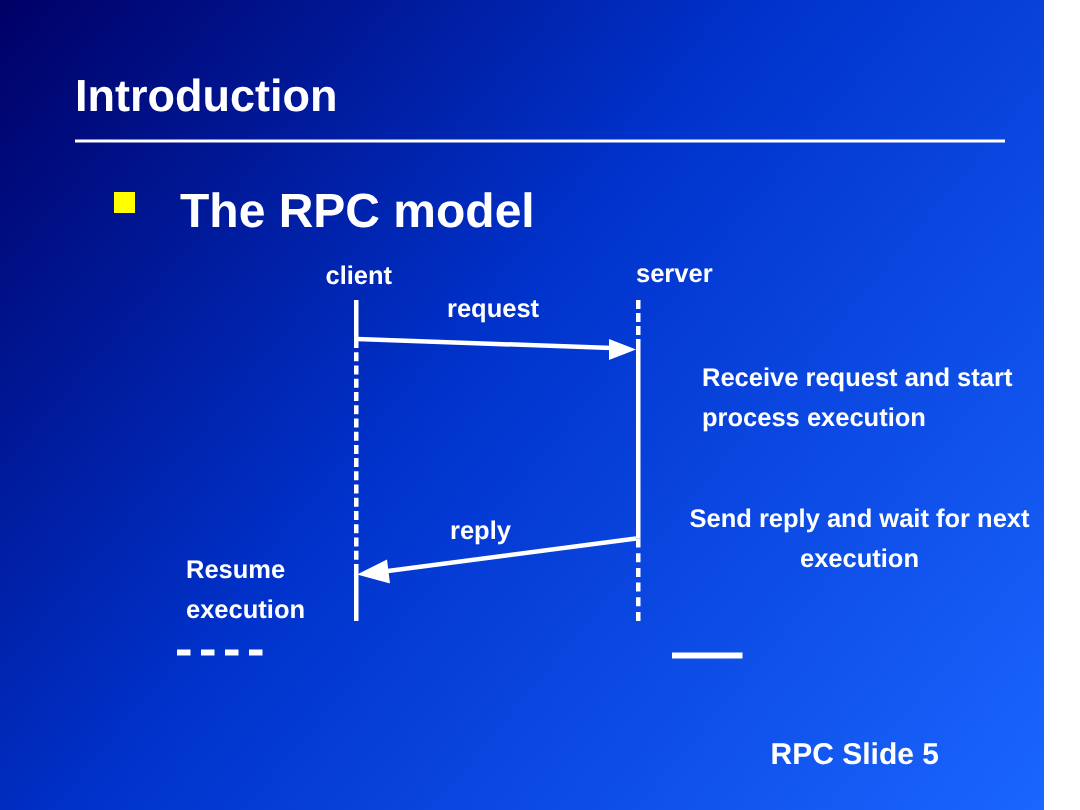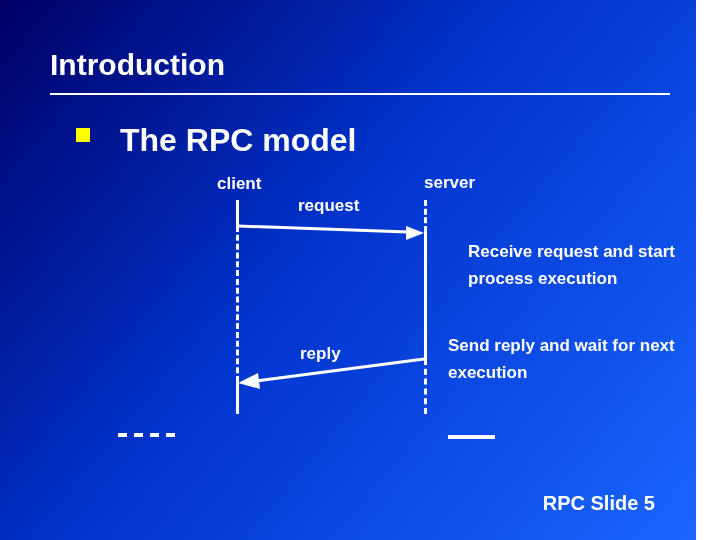--- a/index.html
+++ b/index.html
@@ -53,21 +53,21 @@
     font-size: 17px;
     color: #ffffff;
   }
   .server-label {
     font-family: "Comic Sans MS", cursive, sans-serif;
     margin-left: 20px;
   }
   .footer {
     position: absolute;
     bottom: 25px;
-    right: 41px;
+    right: 70px;
     font-family: "Comic Sans MS", cursive, sans-serif;
     font-size: 20px;
     color: #ffffff;
   }
   
   .vline-solid {
     position: absolute;
     width: 0;
     border-left: 3px solid #ffffff;
   }
@@ -113,23 +113,24 @@
     <polygon points="186,13 168,6 168,20" fill="#ffffff"></polygon>
   </svg>
   <div class="dlabel" style="top:196px; left:298px;">request</div>
 
   <svg class="arrow-container" style="top:355px; left:238px; width:188px; height:34px;">
     <line x1="186" y1="4" x2="18" y2="26" stroke="#ffffff" stroke-width="3"></line>
     <polygon points="0,28 20,18 22,34" fill="#ffffff"></polygon>
   </svg>
   <div class="dlabel" style="top:344px; left:300px;">reply</div>
 
+  <div class="dlabel" style="top:366px; left:124px; width:110px; line-height:27px;">Resume execution</div>
 
   <div class="dlabel" style="top:238px; left:468px; width:250px; line-height:27px;">Receive request and start process execution</div>
-  <div class="dlabel" style="top:332px; left:448px; width:250px; line-height:27px;">Send reply and wait for next execution</div>
+  <div class="dlabel" style="top:332px; left:448px; width:250px; line-height:27px;text-align:center;">Send reply and wait for next execution</div>
 
   <svg style="position:absolute; top:432px; left:118px; width:58px; height:6px;">
     <line x1="0" y1="3" x2="58" y2="3" stroke="#ffffff" stroke-width="4" stroke-dasharray="9,7"></line>
   </svg>
 
   <div class="legend-solid" style="top:435px; left:448px; width:47px;"></div>
 
   <div class="footer">RPC Slide 5</div>
 
 </div>

